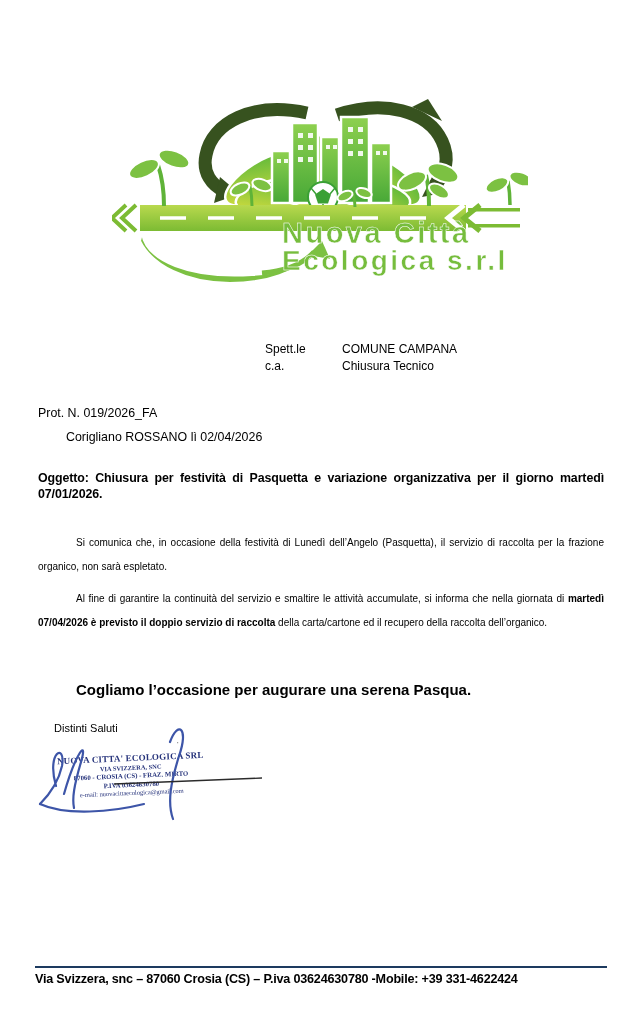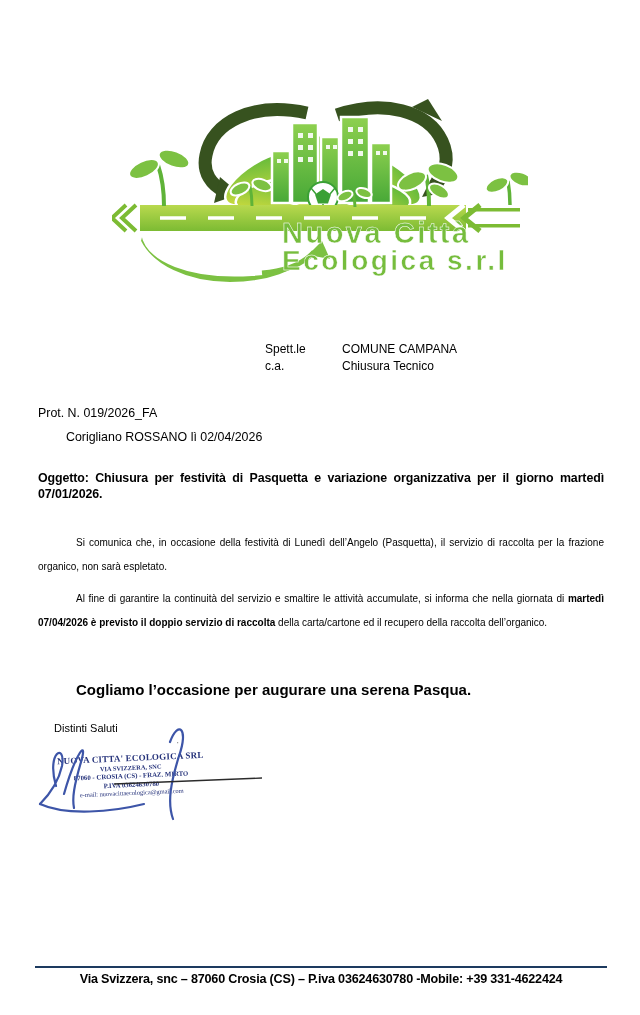--- a/index.html
+++ b/index.html
@@ -42,21 +42,21 @@
   .stamp .l3 { font-size:6.8px; font-weight:bold; }
   .stamp .l4 { font-size:6.8px; font-weight:bold; }
   .stamp .l5 { font-size:6.4px; }
 
   .sig-svg { position:absolute; left:26px; top:722px; pointer-events:none; }
   .stamp-dots { position:absolute; left:176px; top:737px; font-size:10px; color:#8a8a8a; letter-spacing:2px; }
 
   .footer {
     position:absolute; left:35px; top:966px; width:572px;
     border-top:2.5px solid #1d3a5f; padding-top:3px;
-    text-align:center; font-weight:bold; font-size:12.6px; line-height:16.5px;
+    text-align:left; font-weight:bold; font-size:12.6px; line-height:16.5px;
     letter-spacing:-0.2px;
   }
   .footer .u { text-decoration:underline; }
 </style>
 </head>
 <body>
 
 <div class="page">
 
   <div class="logo-wrap">

